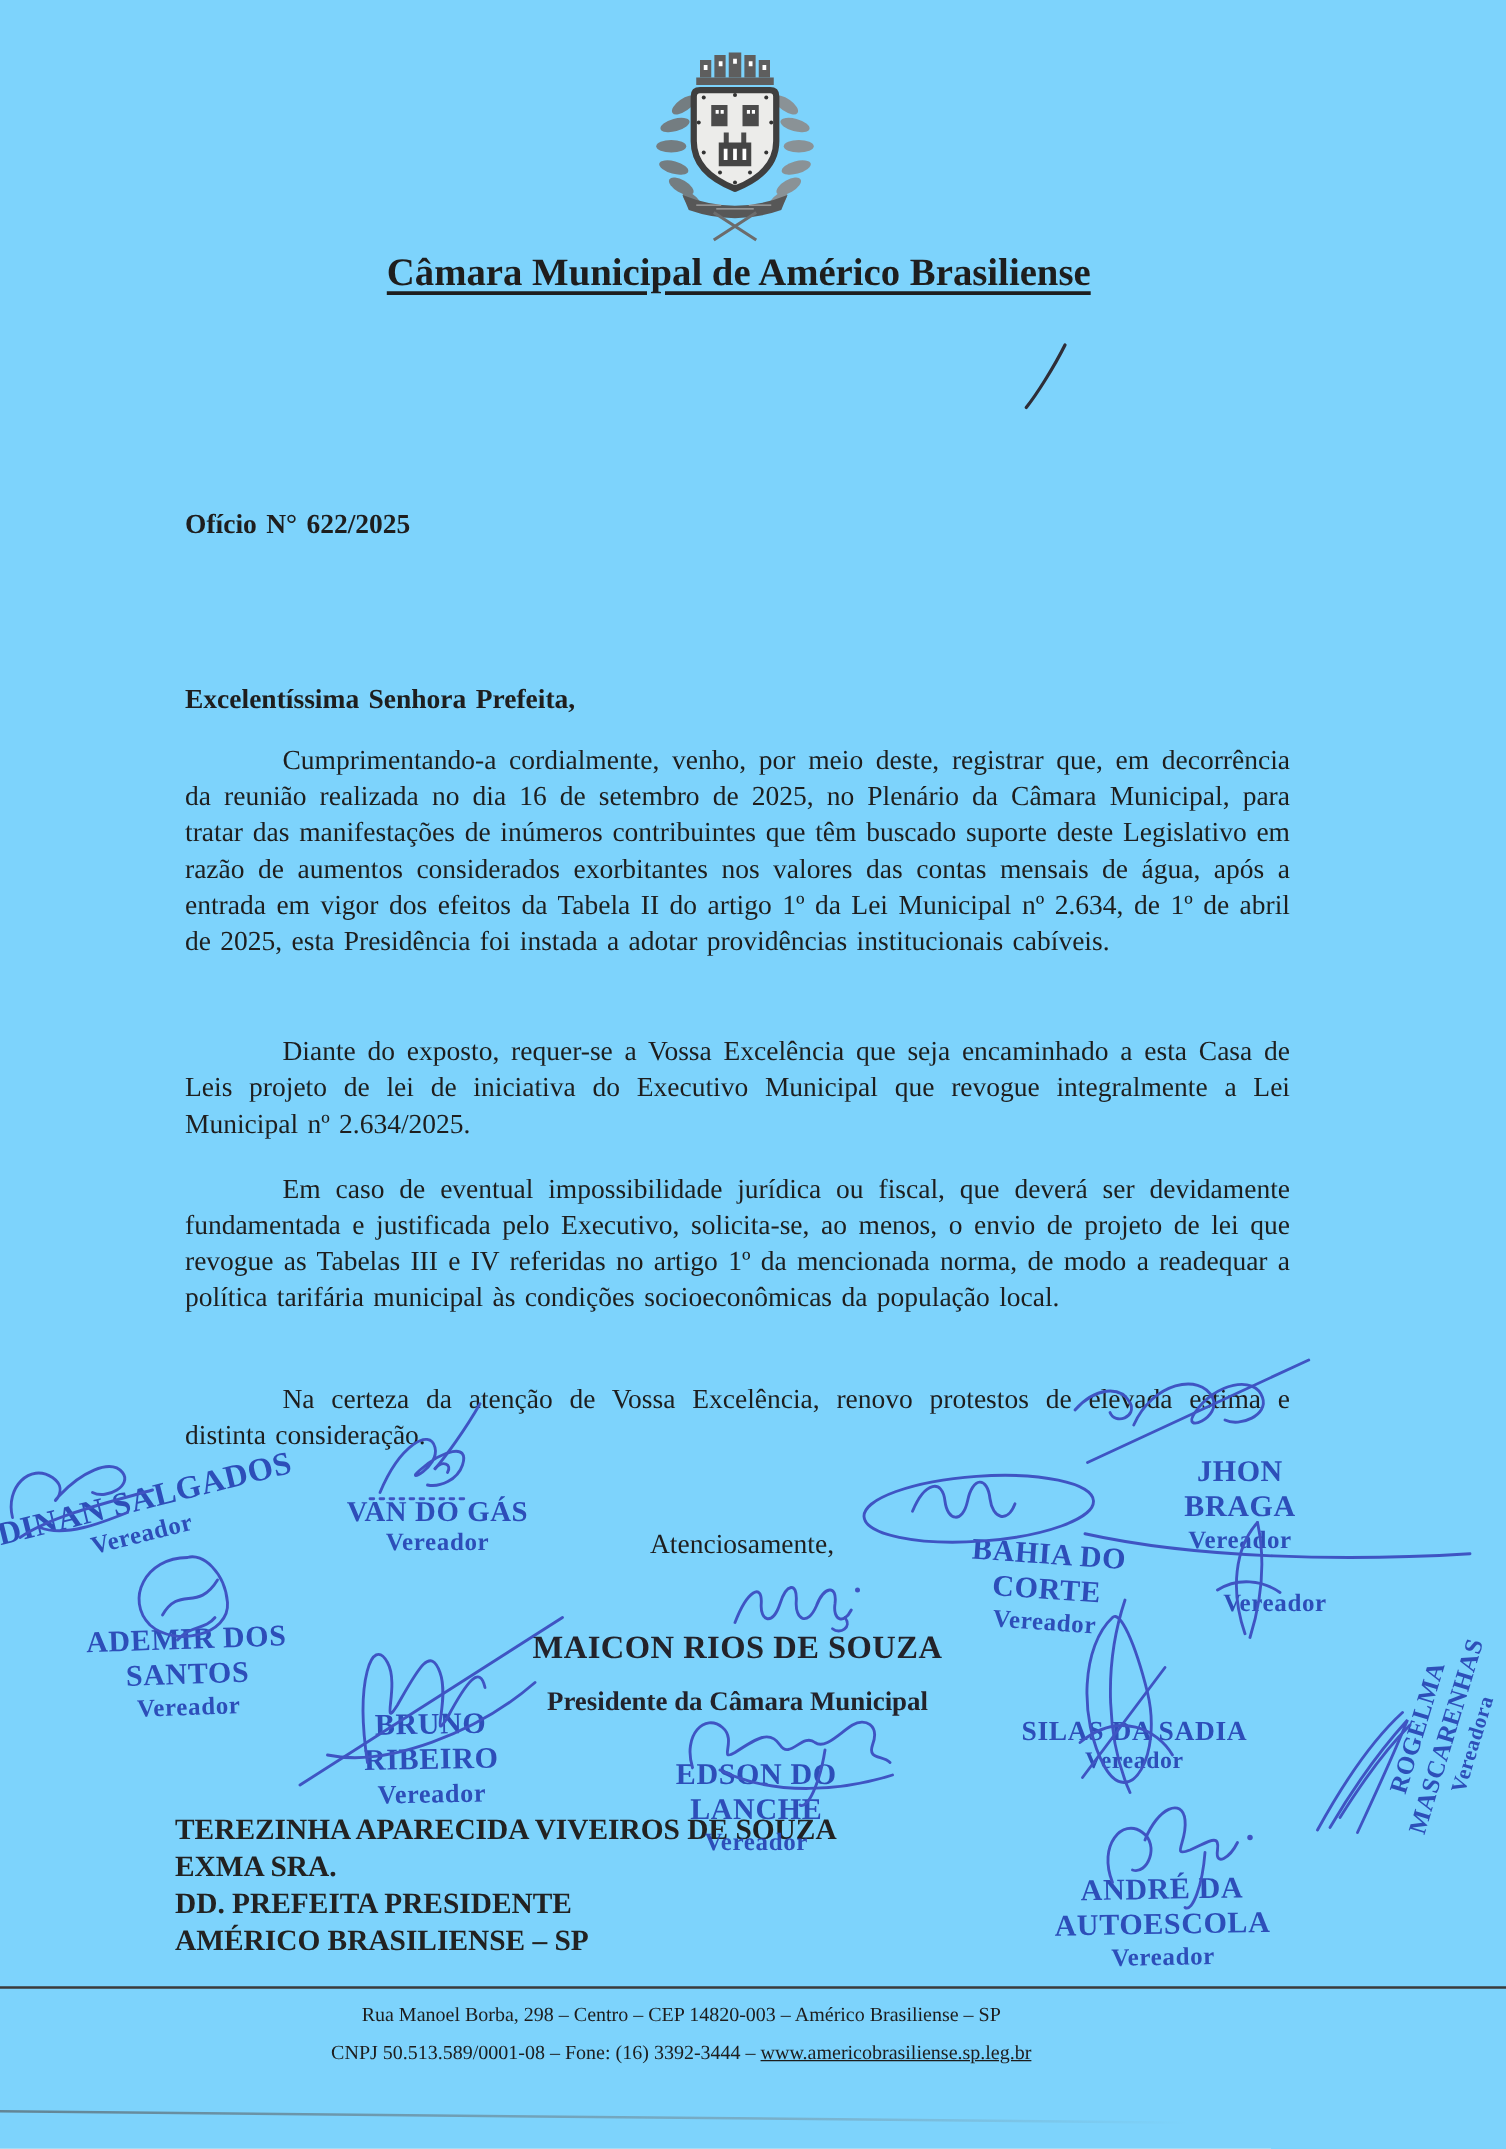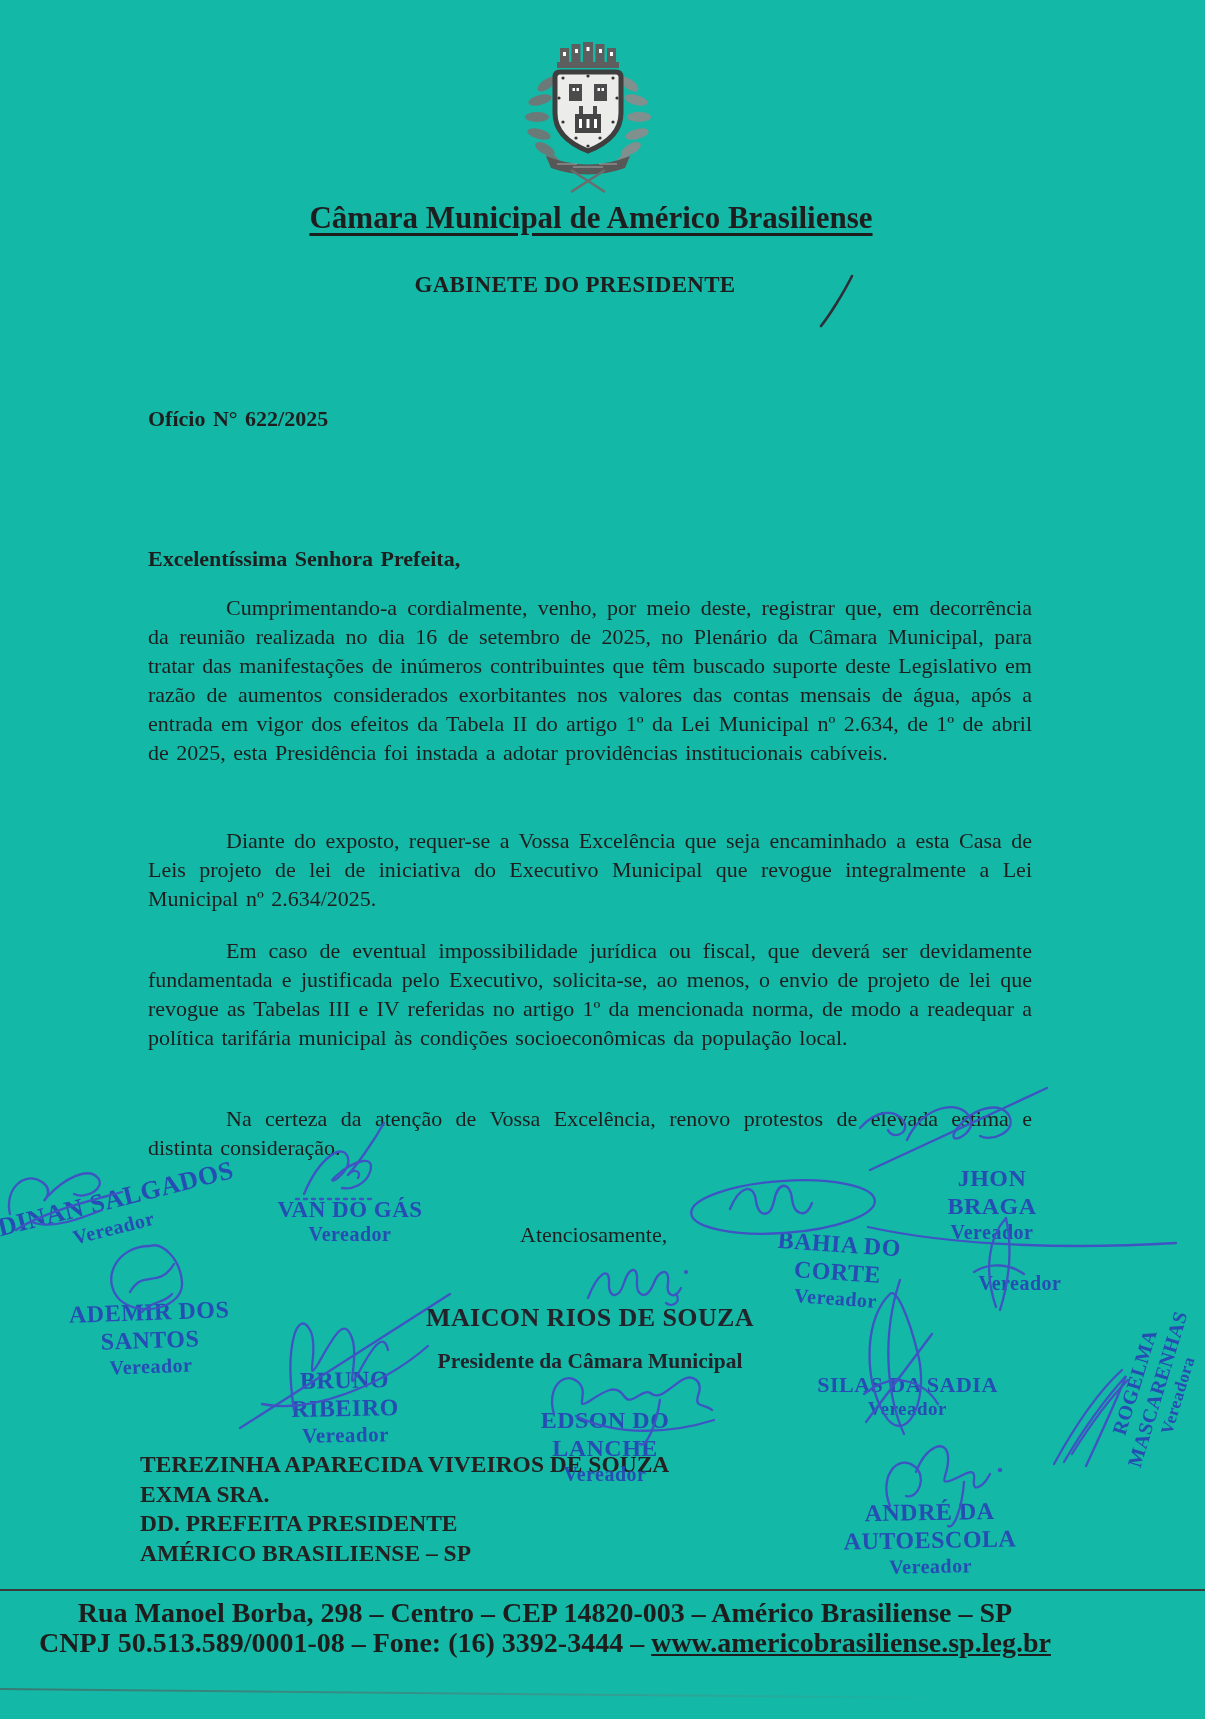--- a/index.html
+++ b/index.html
@@ -1,18 +1,18 @@
 <!DOCTYPE html>
 <html><head>
 <meta charset="utf-8">
 <style>
   html,body{margin:0;padding:0;background:#e8e8e8;}
   .page{
     position:relative;width:1205px;height:1719px;margin:0 auto;
-    background:#14b8a6;overflow:hidden;
+    background:#7dd3fc;overflow:hidden;
     font-family:"Liberation Serif", serif;color:#1e1e1e;
   }
   .abs{position:absolute;}
   
   .crest{position:absolute;left:513px;top:40px;}
   .title{position:absolute;left:0;top:200px;width:1182px;text-align:center;
          font-size:31px;font-weight:bold;}
   .title span{text-decoration:underline;text-decoration-thickness:2.5px;text-underline-offset:5px;}
   .subtitle{position:absolute;left:0;top:272px;width:1150px;text-align:center;
             font-size:23px;font-weight:bold;letter-spacing:.3px;}
@@ -37,22 +37,22 @@
   .stamp{position:absolute;color:#2745b4;font-weight:bold;text-align:center;
          letter-spacing:.5px;line-height:1.18;opacity:.93;}
   .stamp .nm{font-size:24px;}
   .stamp .rl{font-size:20px;}
   .ink{position:absolute;}
   .ink path, .ink ellipse{fill:none;stroke:#3f54c3;stroke-width:2.3;stroke-linecap:round;}
   .ink .fill{fill:#3f54c3;stroke:none;}
   .ink.dark path{stroke:#2e2e38;stroke-width:2.6;}
   
   .footer-rule{position:absolute;left:0;top:1589px;width:1205px;height:2px;background:#3b3b3b;}
-  .footer{position:absolute;left:0;top:1598px;width:1090px;text-align:center;font-weight:bold;
-          font-size:28px;line-height:30px;color:#1d1d1d;}
+  .footer{position:absolute;left:0;top:1598px;width:1090px;text-align:center;font-weight:normal;
+          font-size:16px;line-height:30px;color:#1d1d1d;}
   .footer .url{text-decoration:underline;}
   .scan-line{position:absolute;left:0;top:1688px;width:950px;height:1.6px;
              background:linear-gradient(to right,rgba(80,80,80,.6),rgba(110,110,110,.35) 65%,rgba(140,140,140,0));
              transform:rotate(.55deg);transform-origin:left center;}
 </style>
 </head>
 <body>
 
 <div class="page">
 
@@ -123,21 +123,20 @@
 
     <path d="M33,116 q42,17 84,0 l-5,12 q-37,13 -74,0 z" fill="#575757"></path>
     <path d="M44,124 h20 M60,127 h30 M86,124 h18" stroke="#bdbdbd" stroke-width="1" opacity=".8"></path>
 
     <path d="M58,152 L92,130 M92,152 L58,130" stroke="#6c6c6c" stroke-width="2.5" fill="none"></path>
   </svg>
 
   <div class="title">
     <span>Câmara Municipal de Américo Brasiliense</span>
   </div>
-  <div class="subtitle">GABINETE DO PRESIDENTE</div>
 
   <svg class="ink dark" style="left:816px;top:272px" width="42" height="58">
     <path d="M36,4 C27,22 13,44 5,54"></path>
   </svg>
 
   <div class="abs body-block oficio">Ofício N° 622/2025</div>
   <div class="abs body-block salutation">Excelentíssima Senhora Prefeita,</div>
   <p class="abs body-block para p1">Cumprimentando-a cordialmente, venho, por meio deste, registrar que, em decorrência da reunião realizada no dia 16 de setembro de 2025, no Plenário da Câmara Municipal, para tratar das manifestações de inúmeros contribuintes que têm buscado suporte deste Legislativo em razão de aumentos considerados exorbitantes nos valores das contas mensais de água, após a entrada em vigor dos efeitos da Tabela II do artigo 1º da Lei Municipal nº 2.634, de 1º de abril de 2025, esta Presidência foi instada a adotar providências institucionais cabíveis.</p>
   <p class="abs body-block para p2">Diante do exposto, requer-se a Vossa Excelência que seja encaminhado a esta Casa de Leis projeto de lei de iniciativa do Executivo Municipal que revogue integralmente a Lei Municipal nº 2.634/2025.</p>
   <p class="abs body-block para p3">Em caso de eventual impossibilidade jurídica ou fiscal, que deverá ser devidamente fundamentada e justificada pelo Executivo, solicita-se, ao menos, o envio de projeto de lei que revogue as Tabelas III e IV referidas no artigo 1º da mencionada norma, de modo a readequar a política tarifária municipal às condições socioeconômicas da população local.</p>

